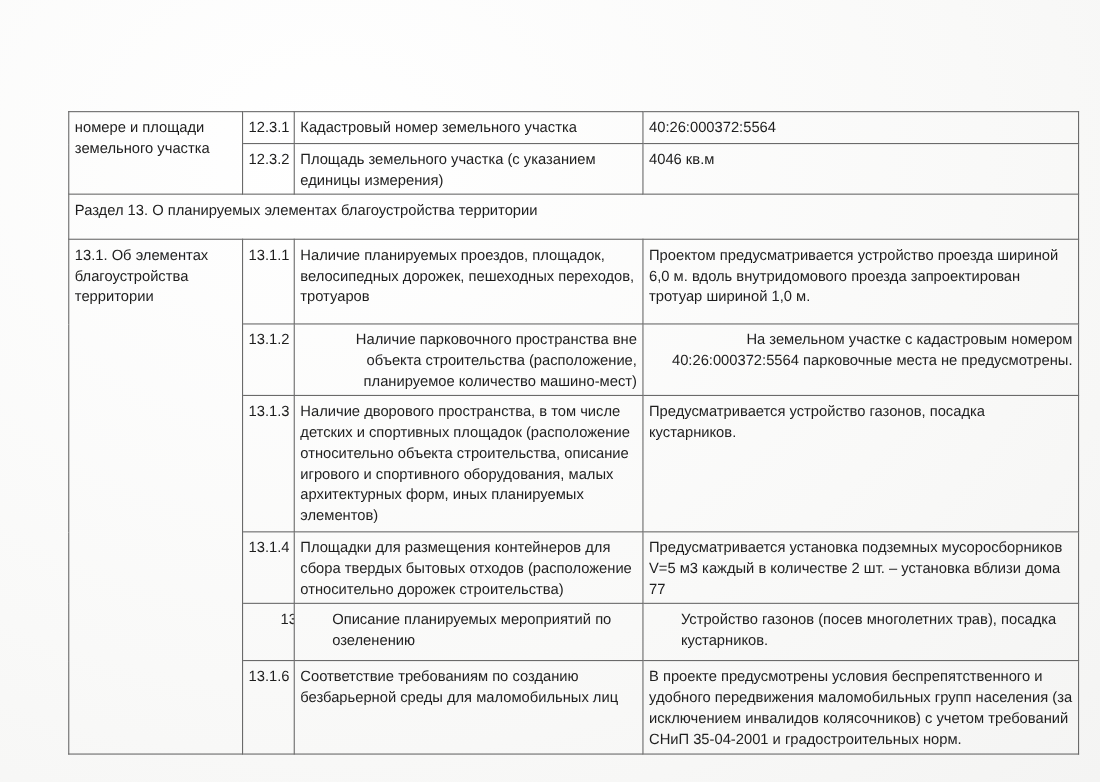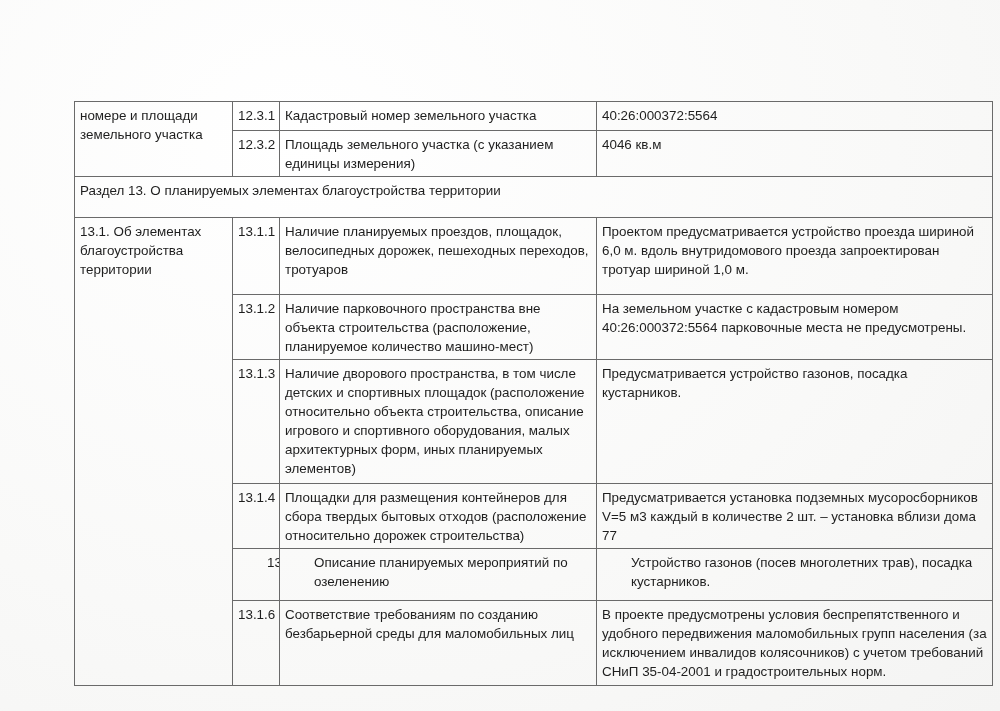--- a/index.html
+++ b/index.html
@@ -7,21 +7,21 @@
     width: 1000px; height: 711px; position: relative; overflow: hidden;
     background: #fdfdfd;
     font-family: "Liberation Sans", sans-serif;
     color: #1e1e1e;
   }
   .page-scan {
     position: absolute; inset: 0;
     background: radial-gradient(ellipse at 30% 20%, #ffffff 0%, #f9f9f8 60%, #f4f4f3 100%);
   }
   table.doc {
-    position: absolute; left: 74px; top: 101px;
+    position: absolute; left: 62px; top: 101px;
     width: 918px;
     border-collapse: collapse;
     table-layout: fixed;
     font-size: 13.4px;
     line-height: 19px;
   }
   table.doc td {
     border: 1.3px solid #6a6a6a;
     vertical-align: top;
     padding: 4px 5px 3px 5px;
@@ -30,21 +30,21 @@
   col.c1 { width: 158px; }
   col.c2 { width: 47px; }
   col.c3 { width: 317px; }
   col.c4 { width: 396px; }
   td.num { padding-left: 4px; padding-right: 2px; }
   td.section { vertical-align: middle; padding: 0; }
   tr.r1 td { height: 21px; }
   tr.r2 td { height: 37px; margin-top: 12px; }
   tr.sec td { height: 33px; }
   tr.r311 td { height: 69px; }
-  tr.r312 td { height: 55px; }
+  tr.r312 td { height: 55px; text-align: right; }
   tr.r313 td { height: 116px; }
   tr.r314 td { height: 52px; }
   tr.r315 td { height: 44px; padding-left: 34px; }
   tr.r316 td { height: 77px; }
 </style>
 </head>
 <body>
 
 <div class="page-scan"></div>
 

